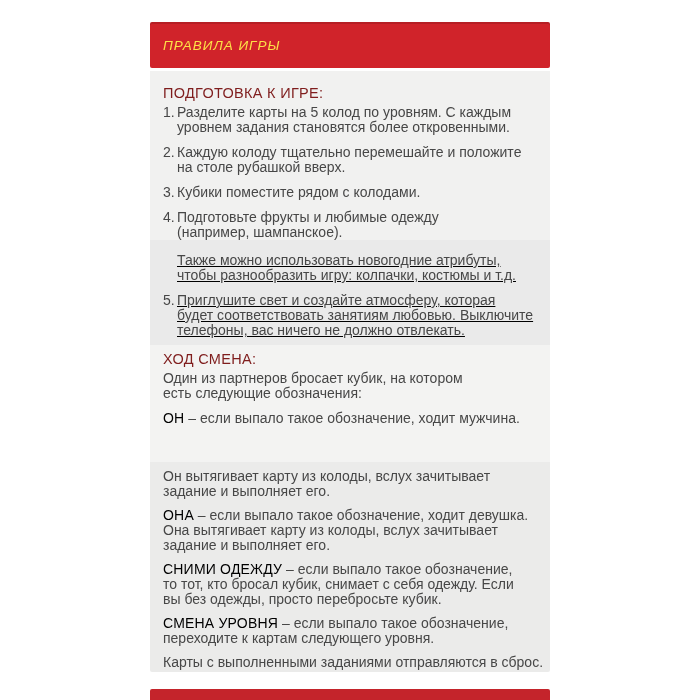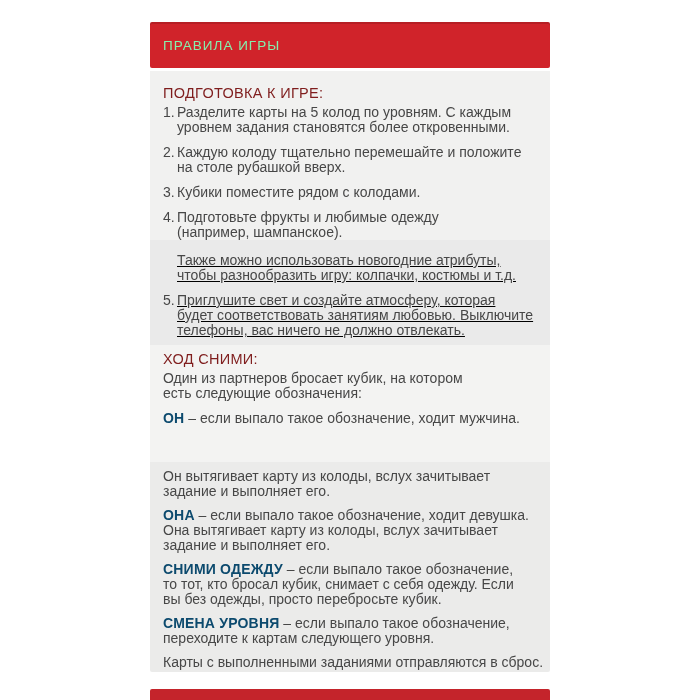--- a/index.html
+++ b/index.html
@@ -7,21 +7,21 @@
     position:relative;width:700px;height:700px;background:#ffffff;overflow:hidden;
     font-family:"Liberation Sans","DejaVu Sans",sans-serif;
   }
   .header{
     position:absolute;left:150px;top:22px;width:400px;height:46px;
     background:#d0232a;border-radius:2px;
     display:flex;align-items:center;
     box-shadow:inset 0 2px 0 rgba(0,0,0,0.12);
   }
   .header .title{
-    padding-left:13px;color:#86efac;font-size:13.5px;letter-spacing:1px;
+    padding-left:13px;color:#fde047;font-size:13.5px;letter-spacing:1px;font-style:italic;
   }
   .card{
     position:absolute;left:150px;top:71px;width:400px;height:601px;
     border-radius:0 0 2px 2px;overflow:hidden;
   }
   .s{box-sizing:border-box;width:100%;overflow:hidden;padding:0 8px 0 13px;}
   .s1{height:169px;padding-top:15px;background:#f1f1f0;}
   .s2{height:105px;padding-top:13px;background:#eaeaea;text-decoration:underline;}
   .s3{height:117px;padding-top:7px;background:#f3f3f2;}
   .s4{height:210px;padding-top:7px;background:#ebebea;}
@@ -30,21 +30,21 @@
     letter-spacing:.3px;line-height:15px;
   }
   .item,.note,p{
     margin:0 0 10px 0;font-size:14px;line-height:15px;color:#474747;
   }
   .s4 p{margin-bottom:9px;}
   .item{position:relative;padding-left:14px;}
   .note{padding-left:14px;}
   .item .num{position:absolute;left:0;top:0;white-space:pre;}
   .txt{white-space:pre;}
-  b.lead{font-weight:700;color:#0c4a6e;letter-spacing:.2px;}
+  b.lead{font-weight:400;color:#000000;letter-spacing:.2px;}
   .bottom-bar{
     position:absolute;left:150px;top:689px;width:400px;height:11px;
     background:#c4242b;border-radius:2px 2px 0 0;
   }
 </style>
 </head>
 <body>
 
 <div class="stage">
 
@@ -79,21 +79,21 @@
 чтобы разнообразить игру: колпачки, костюмы и т.д.</span>
       </div>
       <div class="item">
         <span class="num">5.</span><span class="txt">Приглушите свет и создайте атмосферу, которая
 будет соответствовать занятиям любовью. Выключите
 телефоны, вас ничего не должно отвлекать.</span>
       </div>
     </section>
 
     <section class="s s3">
-      <h2>ХОД СНИМИ:</h2>
+      <h2>ХОД СМЕНА:</h2>
       <p><span class="txt">Один из партнеров бросает кубик, на котором
 есть следующие обозначения:</span></p>
       <p><b class="lead">ОН</b><span class="txt"> – если выпало такое обозначение, ходит мужчина.</span></p>
     </section>
 
     <section class="s s4">
       <p><span class="txt">Он вытягивает карту из колоды, вслух зачитывает
 задание и выполняет его.</span></p>
       <p><b class="lead">ОНА</b><span class="txt"> – если выпало такое обозначение, ходит девушка.
 Она вытягивает карту из колоды, вслух зачитывает

